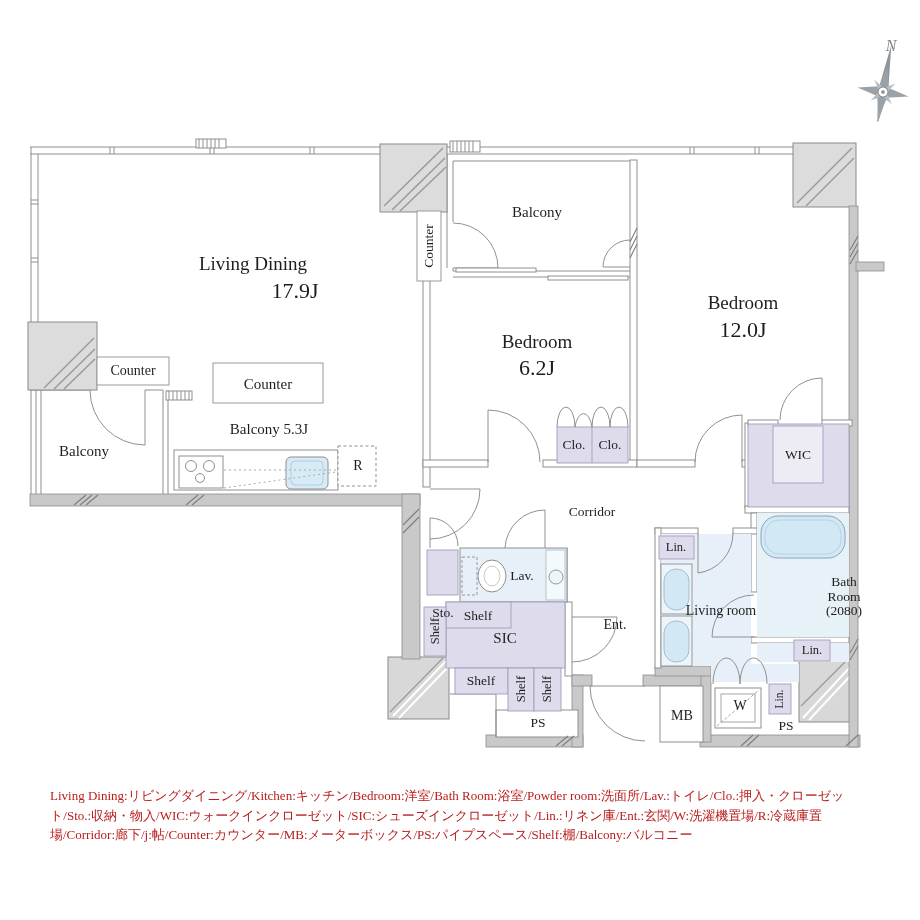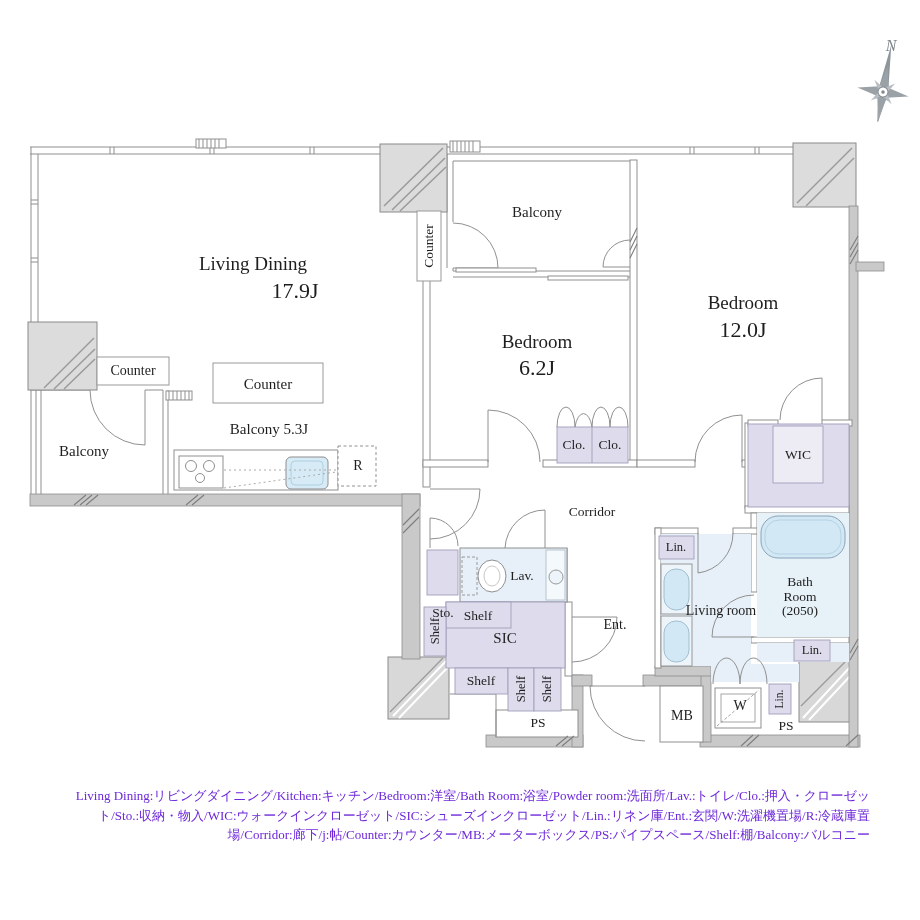--- a/index.html
+++ b/index.html
@@ -10,26 +10,26 @@
        text-align:center;line-height:1;}
   .v{transform:translate(-50%,-50%) rotate(-90deg);}
   .s22{font-size:22px;}
   .s19{font-size:19px;}
   .s15{font-size:15px;text-align:right;}
   .s14{font-size:14px;}
   .s13{font-size:13.5px;}
   .s12{font-size:12.5px;}
   .s11{font-size:11.5px;}
   .wrap{white-space:normal;line-height:1.12;}
-  .stack{white-space:normal;line-height:1.08;}
+  .stack{white-space:normal;line-height:1.08;margin-left:44px;}
   .stack span{display:block;}
   #powder-label{width:76px;}
   #compass-n{font-style:italic;color:#7d858b;font-size:16px;}
   #legend{position:absolute;left:50px;top:786px;width:820px;font-size:13px;line-height:1.5;
-          color:#6d28d9;transform:none;white-space:normal;text-align:right;
+          color:#b91c1c;transform:none;white-space:normal;text-align:left;
           font-family:"Liberation Serif","DejaVu Serif",serif;}
 </style>
 </head>
 <body>
 
 <div id="stage">
 
 <svg id="plan-svg" width="920" height="920" viewBox="0 0 920 920">
 
   <g stroke="#8f8f8f" stroke-width="1" fill="none">
@@ -275,21 +275,21 @@
   <div class="lbl s13" style="left:574px;top:445px;">Clo.</div>
   <div class="lbl s13" style="left:610px;top:445px;">Clo.</div>
   <div class="lbl s13" style="left:798px;top:455px;text-align:right;">WIC</div>
   <div class="lbl s13" style="left:592px;top:512px;">Corridor</div>
   <div class="lbl s13" style="left:443px;top:572px;margin-top:41px;">Sto.</div>
   <div class="lbl s13" style="left:522px;top:576px;">Lav.</div>
   <div class="lbl s12" style="left:676px;top:547px;">Lin.</div>
   <div class="lbl s13 stack" style="left:800px;top:597px;">
     <span>Bath</span>
     <span>Room</span>
-    <span>(2050)</span>
+    <span>(2080)</span>
   </div>
   <div class="lbl s14 wrap" id="powder-label" style="left:721px;top:611px;">Living room</div>
   <div class="lbl s12 v" style="left:435px;top:631px;">Shelf</div>
   <div class="lbl s13" style="left:478px;top:616px;">Shelf</div>
   <div class="lbl s15" style="left:505px;top:638px;">SIC</div>
   <div class="lbl s13" style="left:481px;top:681px;">Shelf</div>
   <div class="lbl s12 v" style="left:521px;top:689px;">Shelf</div>
   <div class="lbl s12 v" style="left:547px;top:689px;">Shelf</div>
   <div class="lbl s13" style="left:538px;top:723px;">PS</div>
   <div class="lbl s14" style="left:615px;top:625px;">Ent.</div>

